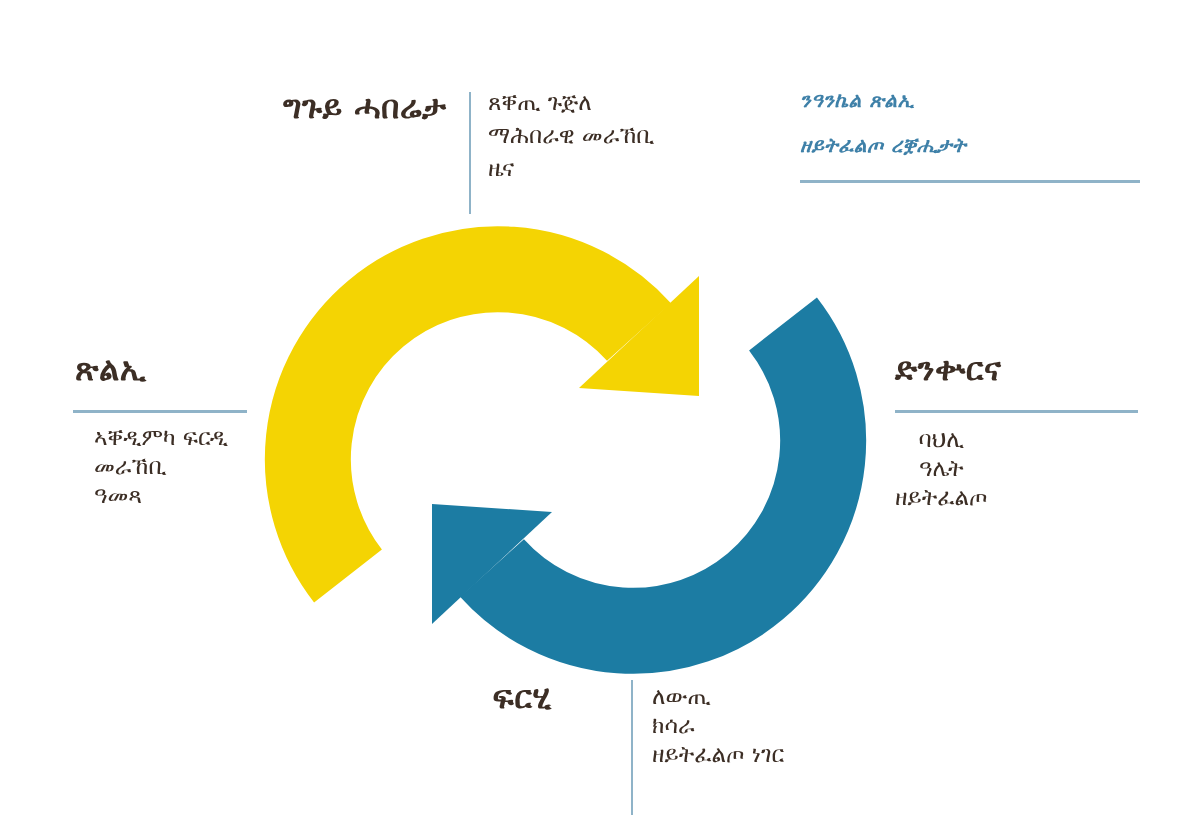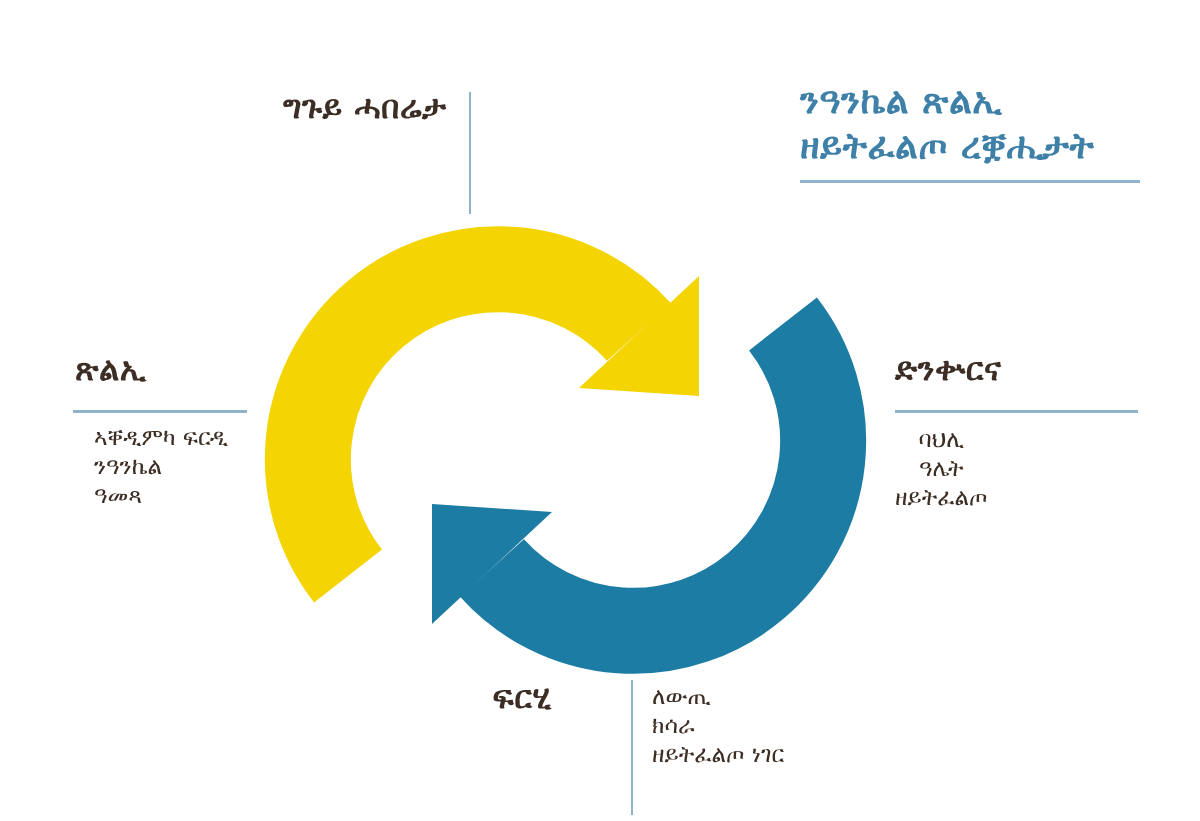--- a/index.html
+++ b/index.html
@@ -17,22 +17,22 @@
   }
   .list{position:absolute;font-size:23px;color:var(--text_dark);white-space:nowrap;}
   .list .item{line-height:29px;}
   .list-top .item{line-height:33px;}
 
   .rule{position:absolute;height:3px;background:var(--rule_blue);}
   .vrule{position:absolute;width:2px;background:var(--rule_blue);}
 
   .main-title{
     position:absolute;left:800px;top:78px;
-    font-size:36px;font-weight:700;line-height:45px;
-    color:var(--heading_blue);white-space:nowrap;letter-spacing:.5px;
+    font-size:20px;font-weight:700;line-height:45px;
+    color:var(--heading_blue);white-space:nowrap;letter-spacing:.5px;font-style:italic;
   }
 
   
   .mis-heading{left:255px;top:88px;margin-left:28px;}
   .mis-vrule{left:469px;top:92px;height:122px;}
   .mis-list{left:488px;top:86px;}
 
   .title-underline{left:800px;top:180px;width:340px;}
 
   .hat-heading{left:75px;top:350px;}
@@ -64,26 +64,31 @@
   </svg>
 
   <div class="main-title">
     <div>ንዓንኬል ጽልኢ</div>
     <div>ዘይትፈልጦ ረቛሒታት</div>
   </div>
   <div class="rule title-underline"></div>
 
   <div class="heading mis-heading">ግጉይ ሓበሬታ</div>
   <div class="vrule mis-vrule"></div>
+  <div class="list list-top mis-list">
+    <div class="item">ጸቐጢ ጉጅለ</div>
+    <div class="item">ማሕበራዊ መራኸቢ</div>
+    <div class="item">ዜና</div>
+  </div>
 
   <div class="heading hat-heading">ጽልኢ</div>
   <div class="rule hat-rule"></div>
   <div class="list hat-list">
     <div class="item">ኣቐዲምካ ፍርዲ</div>
-    <div class="item">ንዓንኬል</div>
+    <div class="item">መራኸቢ</div>
     <div class="item">ዓመጻ</div>
   </div>
 
   <div class="heading ign-heading">ድንቍርና</div>
   <div class="rule ign-rule"></div>
   <div class="list ign-list">
     <div class="item">ባህሊ</div>
     <div class="item">ዓሌት</div>
     <div class="item">ዘይትፈልጦ</div>
   </div>

